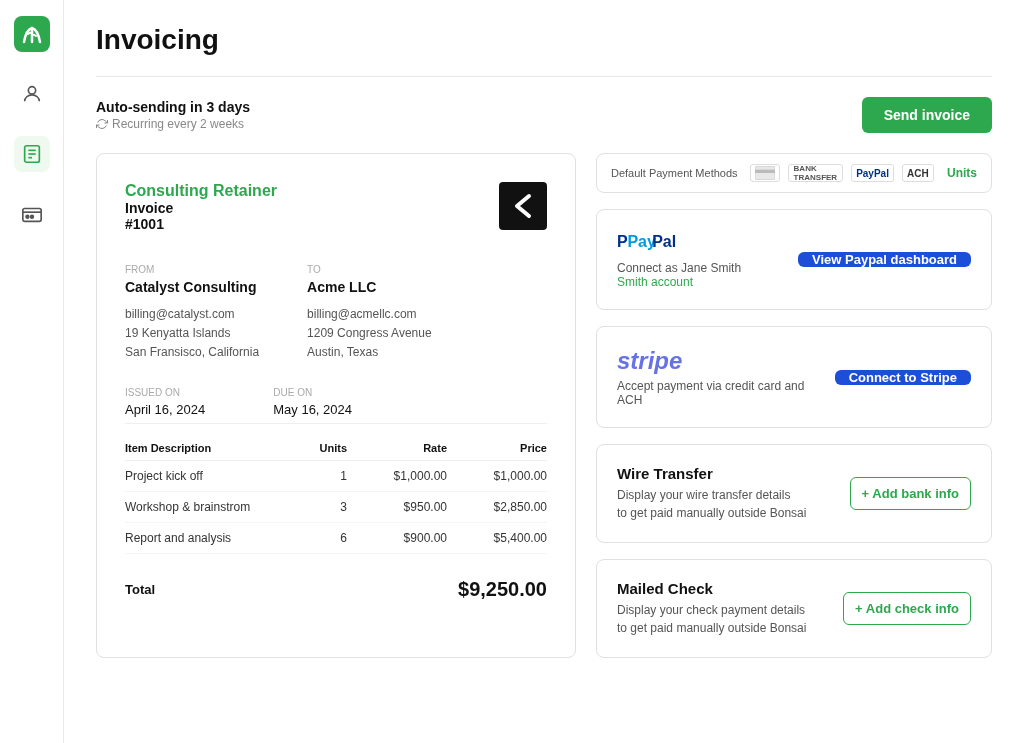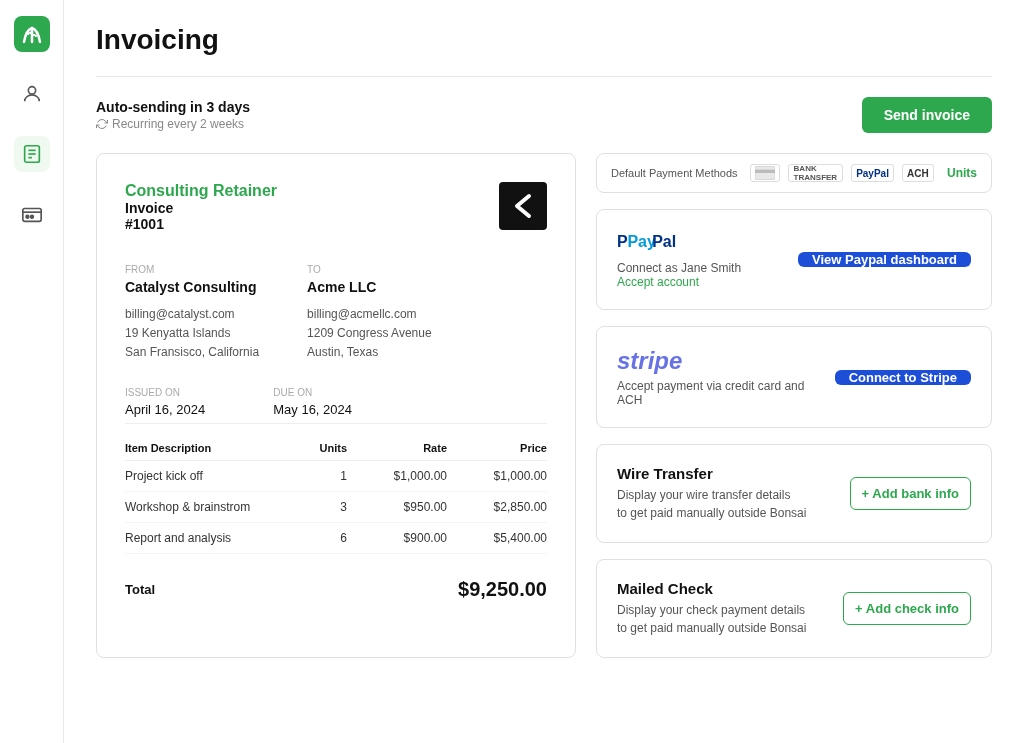--- a/index.html
+++ b/index.html
@@ -517,21 +517,21 @@
       <div class="payment-card">
         <div>
           <div class="paypal-logo">
             <svg width="80" height="22" viewBox="0 0 100 26">
               <text x="0" y="20" font-family="Arial" font-size="20" font-weight="900" fill="#003087">P</text>
               <text x="13" y="20" font-family="Arial" font-size="20" font-weight="900" fill="#009cde">Pay</text>
               <text x="44" y="20" font-family="Arial" font-size="20" font-weight="900" fill="#003087">Pal</text>
             </svg>
           </div>
           <div class="paypal-sub">Connect as Jane Smith</div>
-          <div class="paypal-change">Accept account</div>
+          <div class="paypal-change">Smith account</div>
         </div>
         <button class="action-btn-green">View Paypal dashboard</button>
       </div>
 
       <div class="payment-card">
         <div>
           <div class="stripe-logo">stripe</div>
           <div class="stripe-sub">Accept payment via credit card and ACH</div>
         </div>
         <button class="action-btn-green">Connect to Stripe</button>

